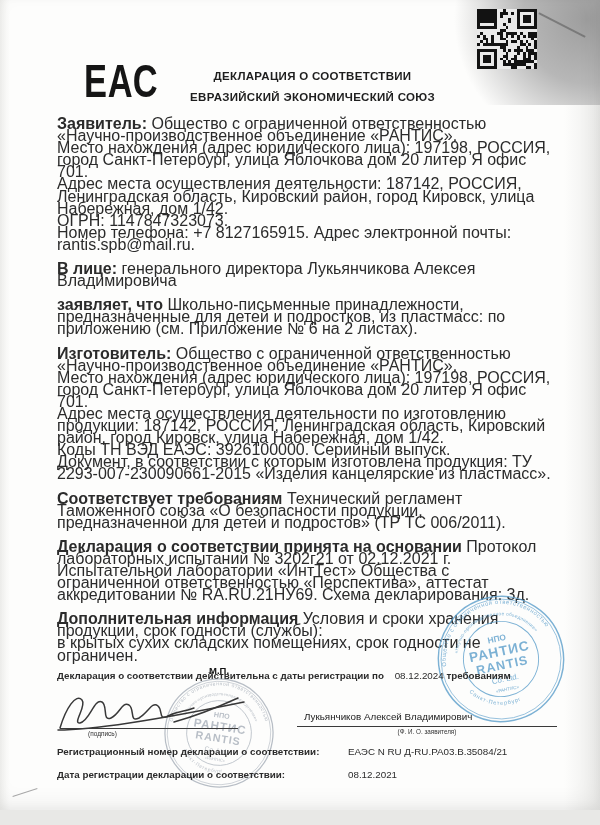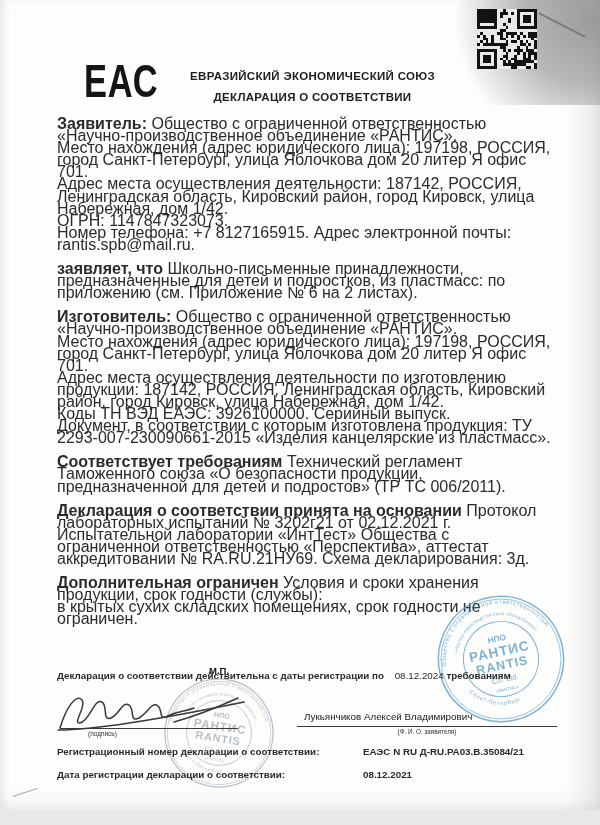--- a/index.html
+++ b/index.html
@@ -24,21 +24,21 @@
   .validity{position:absolute;left:57px;top:670px;width:498px;font-size:9.8px;font-weight:bold;}
   .validity .date{font-weight:normal;padding-left:8px;}
   .sig-line{position:absolute;left:60px;top:728px;width:178px;height:1px;background:#3a3a3a;}
   .sig-label{position:absolute;left:88px;top:730px;font-size:6.5px;color:#333;}
   .mp-label{position:absolute;left:209px;top:665px;font-size:9.5px;font-weight:bold;color:#111;text-align:right;}
   .fio-name{position:absolute;left:304px;top:711px;font-size:9.8px;color:#222;}
   .fio-line{position:absolute;left:297px;top:726px;width:260px;height:1px;background:#3a3a3a;}
   .fio-label{position:absolute;left:297px;top:728px;width:260px;text-align:center;font-size:6.3px;color:#333;}
   .reg-row{position:absolute;left:57px;width:510px;font-size:9.8px;}
   .reg-row .lbl{font-weight:bold;}
-  .reg-row .val{position:absolute;left:306px;top:0;font-weight:bold;}
+  .reg-row .val{position:absolute;left:291px;top:0;font-weight:normal;}
   .row-number{top:746px;} .row-date{top:769px;}
   .qr-wrap{position:absolute;left:477px;top:9px;width:60px;height:60px;}
   .stamp{position:absolute;pointer-events:none;}
   .stamp-right{left:428px;top:586px;width:146px;height:146px;transform:rotate(-12deg);opacity:.8;}
   .stamp-left{left:156px;top:670px;width:126px;height:126px;transform:rotate(9deg);opacity:.62;}
   .signature-svg{position:absolute;left:56px;top:688px;width:192px;height:46px;}
   .small-scratch{position:absolute;left:12px;top:792px;width:26px;height:1px;background:#a9a9a9;transform:rotate(-18deg);}
 </style>
 </head>
 <body>
@@ -181,39 +181,40 @@
         <rect x="16" y="2" width="3" height="3"></rect>
         <path d="M0,14h7v7h-7z M1,15v5h5v-5z" fill-rule="evenodd"></path>
         <rect x="2" y="16" width="3" height="3"></rect>
       </g>
     </svg>
   </div>
 
   <div class="eac-mark">ЕАС</div>
 
   <div class="doc-title">
+    <div>ДЕКЛАРАЦИЯ О СООТВЕТСТВИИ</div>
     <div>ЕВРАЗИЙСКИЙ ЭКОНОМИЧЕСКИЙ СОЮЗ</div>
-    <div>ДЕКЛАРАЦИЯ О СООТВЕТСТВИИ</div>
   </div>
 
   <div class="body-text">
     <div class="block"><b>Заявитель:</b><span> Общество с ограниченной ответственностью «Научно-производственное объединение «РАНТИС».
 Место нахождения (адрес юридического лица): 197198, РОССИЯ, город Санкт-Петербург, улица Яблочкова дом 20 литер Я офис 701.
 Адрес места осуществления деятельности: 187142, РОССИЯ, Ленинградская область, Кировский район, город Кировск, улица Набережная, дом 1/42.
 ОГРН: 1147847323073.
 Номер телефона: +7 8127165915. Адрес электронной почты: rantis.spb@mail.ru.</span></div>
+    <div class="block"><b>В лице:</b><span> генерального директора Лукьянчикова Алексея Владимировича</span></div>
     <div class="block"><b>заявляет, что</b><span> Школьно-письменные принадлежности, предназначенные для детей и подростков, из пластмасс: по приложению (см. Приложение № 6 на 2 листах).</span></div>
     <div class="block"><b>Изготовитель:</b><span> Общество с ограниченной ответственностью «Научно-производственное объединение «РАНТИС».
 Место нахождения (адрес юридического лица): 197198, РОССИЯ, город Санкт-Петербург, улица Яблочкова дом 20 литер Я офис 701.
 Адрес места осуществления деятельности по изготовлению продукции: 187142, РОССИЯ, Ленинградская область, Кировский район, город Кировск, улица Набережная, дом 1/42.
 Коды ТН ВЭД ЕАЭС: 3926100000. Серийный выпуск.
 Документ, в соответствии с которым изготовлена продукция: ТУ 2293-007-230090661-2015 «Изделия канцелярские из пластмасс».</span></div>
     <div class="block"><b>Соответствует требованиям</b><span> Технический регламент Таможенного союза «О безопасности продукции, предназначенной для детей и подростов» (ТР ТС 006/2011).</span></div>
     <div class="block"><b>Декларация о соответствии принята на основании</b><span> Протокол лабораторных испытаний № 3202г21 от 02.12.2021 г. Испытательной лаборатории «ИнтТест» Общества с ограниченной ответственностью «Перспектива», аттестат аккредитовании № RA.RU.21НУ69. Схема декларирования: 3д.</span></div>
-    <div class="block"><b>Дополнительная ограничен</b><span> Условия и сроки хранения продукции, срок годности (службы):
+    <div class="block"><b>Дополнительная информация</b><span> Условия и сроки хранения продукции, срок годности (службы):
 в крытых сухих складских помещениях, срок годности не ограничен.</span></div>
   </div>
 
   <svg class="stamp stamp-right" viewBox="0 0 140 140">
     <defs>
       <path id="r-top" d="M 17,70 A 53,53 0 1 1 123,70"></path>
       <path id="r-bot" d="M 26,70 A 44,44 0 0 0 114,70"></path>
       <path id="r-inn" d="M 28,70 A 42,42 0 1 1 112,70"></path>
     </defs>
     <g stroke="#5d9fcb" fill="none">

